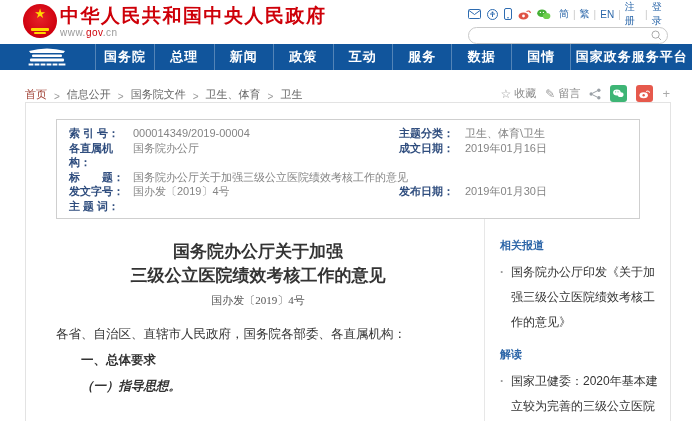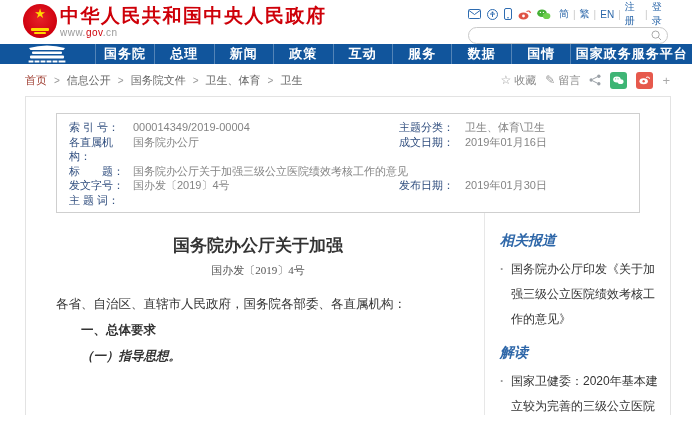--- a/index.html
+++ b/index.html
@@ -31,48 +31,48 @@
   .icon-row { display:flex; justify-content:flex-end; align-items:center; gap:6px; height:14px; }
   .hicon { display:inline-flex; align-items:center; cursor:pointer; }
   .lang-links { display:flex; align-items:center; gap:4px; font-size:10px; margin-left:2px; }
   .lang-links .lnk { color:#2a66a9; cursor:pointer; }
   .lang-links .sep { color:#c9c9c9; }
   .search-pill { margin-top:6px; height:17px; border:1px solid #c9c9c9; border-radius:9px;
                  display:flex; align-items:center; padding:0 5px 0 10px; background:#fff; }
   .search-pill input { flex:1; border:none; outline:none; font-size:10px; color:#555; background:transparent; min-width:0; }
 
   
-  .nav { display:flex; height:20px; background:#11559c; align-items:stretch; }
+  .nav { display:flex; height:26px; background:#11559c; align-items:stretch; }
   .nav-cell { display:flex; align-items:center; justify-content:center;
               color:#fff; font-size:13px; font-weight:bold; letter-spacing:1px;
               border-right:1px solid rgba(255,255,255,.28); cursor:pointer; }
   .nav-home { width:103px; }
   .nav-item { flex:1 1 64px; }
   .nav-item.wide { flex:1.9 1 130px; border-right:none; }
 
   
-  .crumb-bar { height:32px; margin:0 22px 0 25px; display:flex; align-items:center; font-size:11px; color:#666; }
+  .crumb-bar { height:32px; margin:0 22px 0 25px; display:flex; align-items:flex-end; font-size:11px; color:#666; }
   .crumb { cursor:pointer; }
   .crumb-home { color:#9c382b; }
   .crumb-sep { margin:0 7px; color:#999; font-size:10px; }
   .crumb-actions { margin-left:auto; display:flex; align-items:center; gap:9px; color:#888; }
   .act { display:inline-flex; align-items:center; gap:3px; font-size:11px; cursor:pointer; color:#888; }
   .act .g { font-size:12px; color:#999; }
   .sq { width:17px; height:17px; border-radius:3px; display:inline-flex; align-items:center; justify-content:center; cursor:pointer; }
   .sq.wechat { background:#3eb575; }
   .sq.weibo { background:#e6594c; }
   .plus { font-size:13px; color:#aaa; cursor:pointer; }
 
   
   .container { margin-left:25px; width:646px; border:1px solid #e3e3e3; border-bottom:none; height:319px; overflow:hidden; }
 
   .meta-table { margin:16px 30px 0 30px; border:1px solid #cfcfcf; padding:6px 12px 5px 12px;
                 font-size:11px; background:#fff; }
   .meta-row { display:flex; line-height:14.5px; }
-  .ml { color:#2f4d7e; font-weight:normal; flex-shrink:0; }
+  .ml { color:#2f4d7e; font-weight:bold; flex-shrink:0; }
   .mv { color:#848484; }
   .ml.c1 { width:64px; }
   .mv.c1 { width:266px; }
   .ml.c2 { width:66px; }
   .mv.c2 { flex:1; }
   .mv.span { flex:1; }
 
   .content-row { display:flex; align-items:stretch; height:232px; }
   .doc-area { width:459px; padding:21px 24px 0 30px; border-right:1px solid #e7e7e7; }
   .doc-title { font-family:"Liberation Serif","DejaVu Serif",serif; font-size:17px; font-weight:bold;
@@ -81,21 +81,21 @@
                 text-align:center; margin-top:5px; }
   .doc-body { margin-top:13px; font-family:"Liberation Serif","DejaVu Serif",serif;
               font-size:12.5px; color:#333; line-height:26px; }
   .doc-body p { margin:0; }
   .indent { text-indent:2em; }
   .bold { font-weight:bold; }
   .kai { font-weight:bold; font-style:italic; }
 
   
   .sidebar { flex:1; padding:19px 12px 0 15px; }
-  .side-heading { color:#2d66a8; font-size:14px; font-weight:bold;font-style:italic; }
+  .side-heading { color:#2d66a8; font-size:11px; font-weight:bold; }
   .side-list { margin:7px 0 12px 0; }
   .side-item { position:relative; padding-left:11px; font-size:12px; color:#333;
                line-height:25px; cursor:pointer; margin-bottom:2px; }
   .side-item .bullet { position:absolute; left:0; top:0; color:#999; font-weight:bold; }
 
   
   svg { display:block; }
 </style>
 </head>
 <body>
@@ -269,20 +269,21 @@
       <span class="ml c1">主 题 词：</span>
       <span class="mv span"></span>
     </div>
   </div>
 
   <div class="content-row">
 
     <div class="doc-area">
       <div class="doc-title">
         <div>国务院办公厅关于加强</div>
+        <div>三级公立医院绩效考核工作的意见</div>
       </div>
       <div class="doc-number">国办发〔2019〕4号</div>
       <div class="doc-body">
         <p>各省、自治区、直辖市人民政府，国务院各部委、各直属机构：</p>
         <p class="indent bold">一、总体要求</p>
         <p class="indent kai">（一）指导思想。</p>
 
       </div>
     </div>
 

